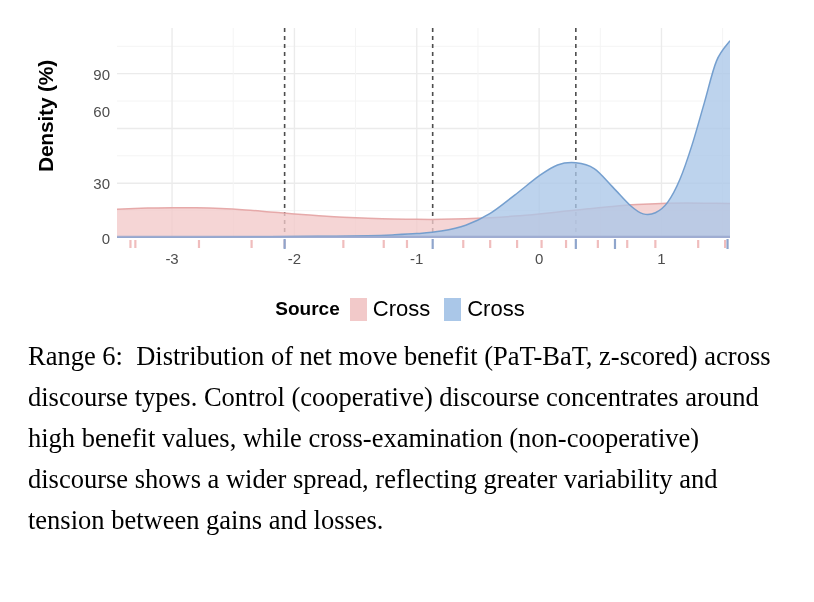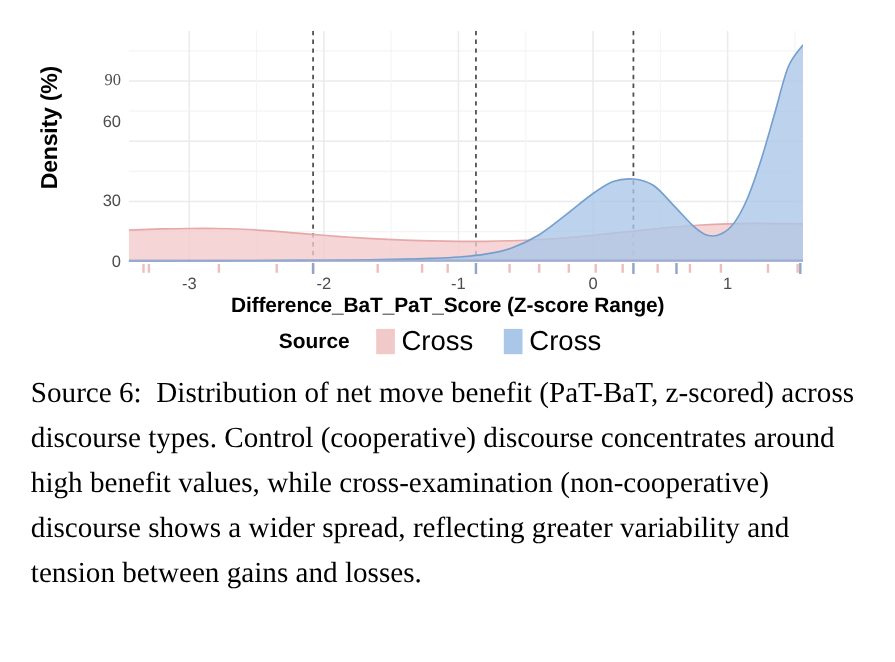--- a/index.html
+++ b/index.html
@@ -137,42 +137,42 @@
 
   
   #legend {
     position: absolute;
     left: 0;
     top: 296px;
     width: 814px;
     display: flex;
     justify-content: center;
     align-items: center;
-    gap: 14px;
+    gap: 0px;
   }
   #legend-title {
     font-size: 19px;
     font-weight: bold;
     color: #000;
     margin-right: 10px;
   }
   .legend-entry {
     display: flex;
     align-items: center;
     gap: 6px;
     margin-right: 14px;
   }
   .legend-swatch {
     width: 15px;
     height: 21px;
     display: inline-block;
     border: 1px solid rgba(255,255,255,0);
   }
   .legend-label {
-    font-size: 25px;
+    font-size: 22px;
     color: #000;
   }
 
   
   #caption {
     position: absolute;
     left: 28px;
     top: 336px;
     width: 772px;
     font-family: "Liberation Serif", serif;
@@ -191,21 +191,21 @@
   <div id="chart-block">
 
     <div id="plot-wrap">
 
       <div id="y-axis-title">Density (%)</div>
 
       <div id="y-tick-labels">
           <div class="y-tick-label" style="top: 238px;">0</div>
           <div class="y-tick-label" style="top: 183.217px;">30</div>
           <div class="y-tick-label" style="top: 111px;">60</div>
-          <div class="y-tick-label" style="top: 73.6522px; font-family: Liberation Serif, serif;">90</div>
+          <div class="y-tick-label" style="top: 73.6522px;">90</div>
         </div>
 
       <div id="panel">
         <svg id="panel-svg" viewBox="0 0 613 210" preserveAspectRatio="none">
           <g id="gridlines-group">
               <line x1="0" y1="210" x2="613" y2="210" stroke="#ebebeb" stroke-width="1.4"></line>
               <line x1="0" y1="155.2173913043478" x2="613" y2="155.2173913043478" stroke="#ebebeb" stroke-width="1.4"></line>
               <line x1="0" y1="100.43478260869566" x2="613" y2="100.43478260869566" stroke="#ebebeb" stroke-width="1.4"></line>
               <line x1="0" y1="45.65217391304347" x2="613" y2="45.65217391304347" stroke="#ebebeb" stroke-width="1.4"></line>
               <line x1="0" y1="182.6086956521739" x2="613" y2="182.6086956521739" stroke="#f4f4f4" stroke-width="1"></line>
@@ -269,34 +269,33 @@
       </div>
 
       <div id="x-tick-labels">
           <div class="x-tick-label" style="left: 55.0599px;">-3</div>
           <div class="x-tick-label" style="left: 177.415px;">-2</div>
           <div class="x-tick-label" style="left: 299.77px;">-1</div>
           <div class="x-tick-label" style="left: 422.126px;">0</div>
           <div class="x-tick-label" style="left: 544.481px;">1</div>
         </div>
 
-      <div id="x-axis-title">Difference_BaT_PaT_Score (Z-score Range)</div>
 
       <div id="legend">
         <span id="legend-title">Source</span>
         <span class="legend-entry">
           <span class="legend-swatch" id="swatch-cross" style="background: rgb(242, 201, 201);"></span>
           <span class="legend-label">Cross</span>
         </span>
         <span class="legend-entry">
           <span class="legend-swatch" id="swatch-direct" style="background: rgb(170, 199, 232);"></span>
           <span class="legend-label">Cross</span>
         </span>
       </div>
 
     </div>
   </div>
 
   <div id="caption">
-    <span class="cap-label">Source 6:</span><span>&nbsp; </span><span>Distribution of net move benefit (PaT-BaT, z-scored) across discourse types. Control (cooperative) discourse concentrates around high benefit values, while cross-examination (non-cooperative) discourse shows a wider spread, reflecting greater variability and tension between gains and losses.</span>
+    <span class="cap-label">Range 6:</span><span>&nbsp; </span><span>Distribution of net move benefit (PaT-BaT, z-scored) across discourse types. Control (cooperative) discourse concentrates around high benefit values, while cross-examination (non-cooperative) discourse shows a wider spread, reflecting greater variability and tension between gains and losses.</span>
   </div>
 
 </div>
 
 </body></html>

